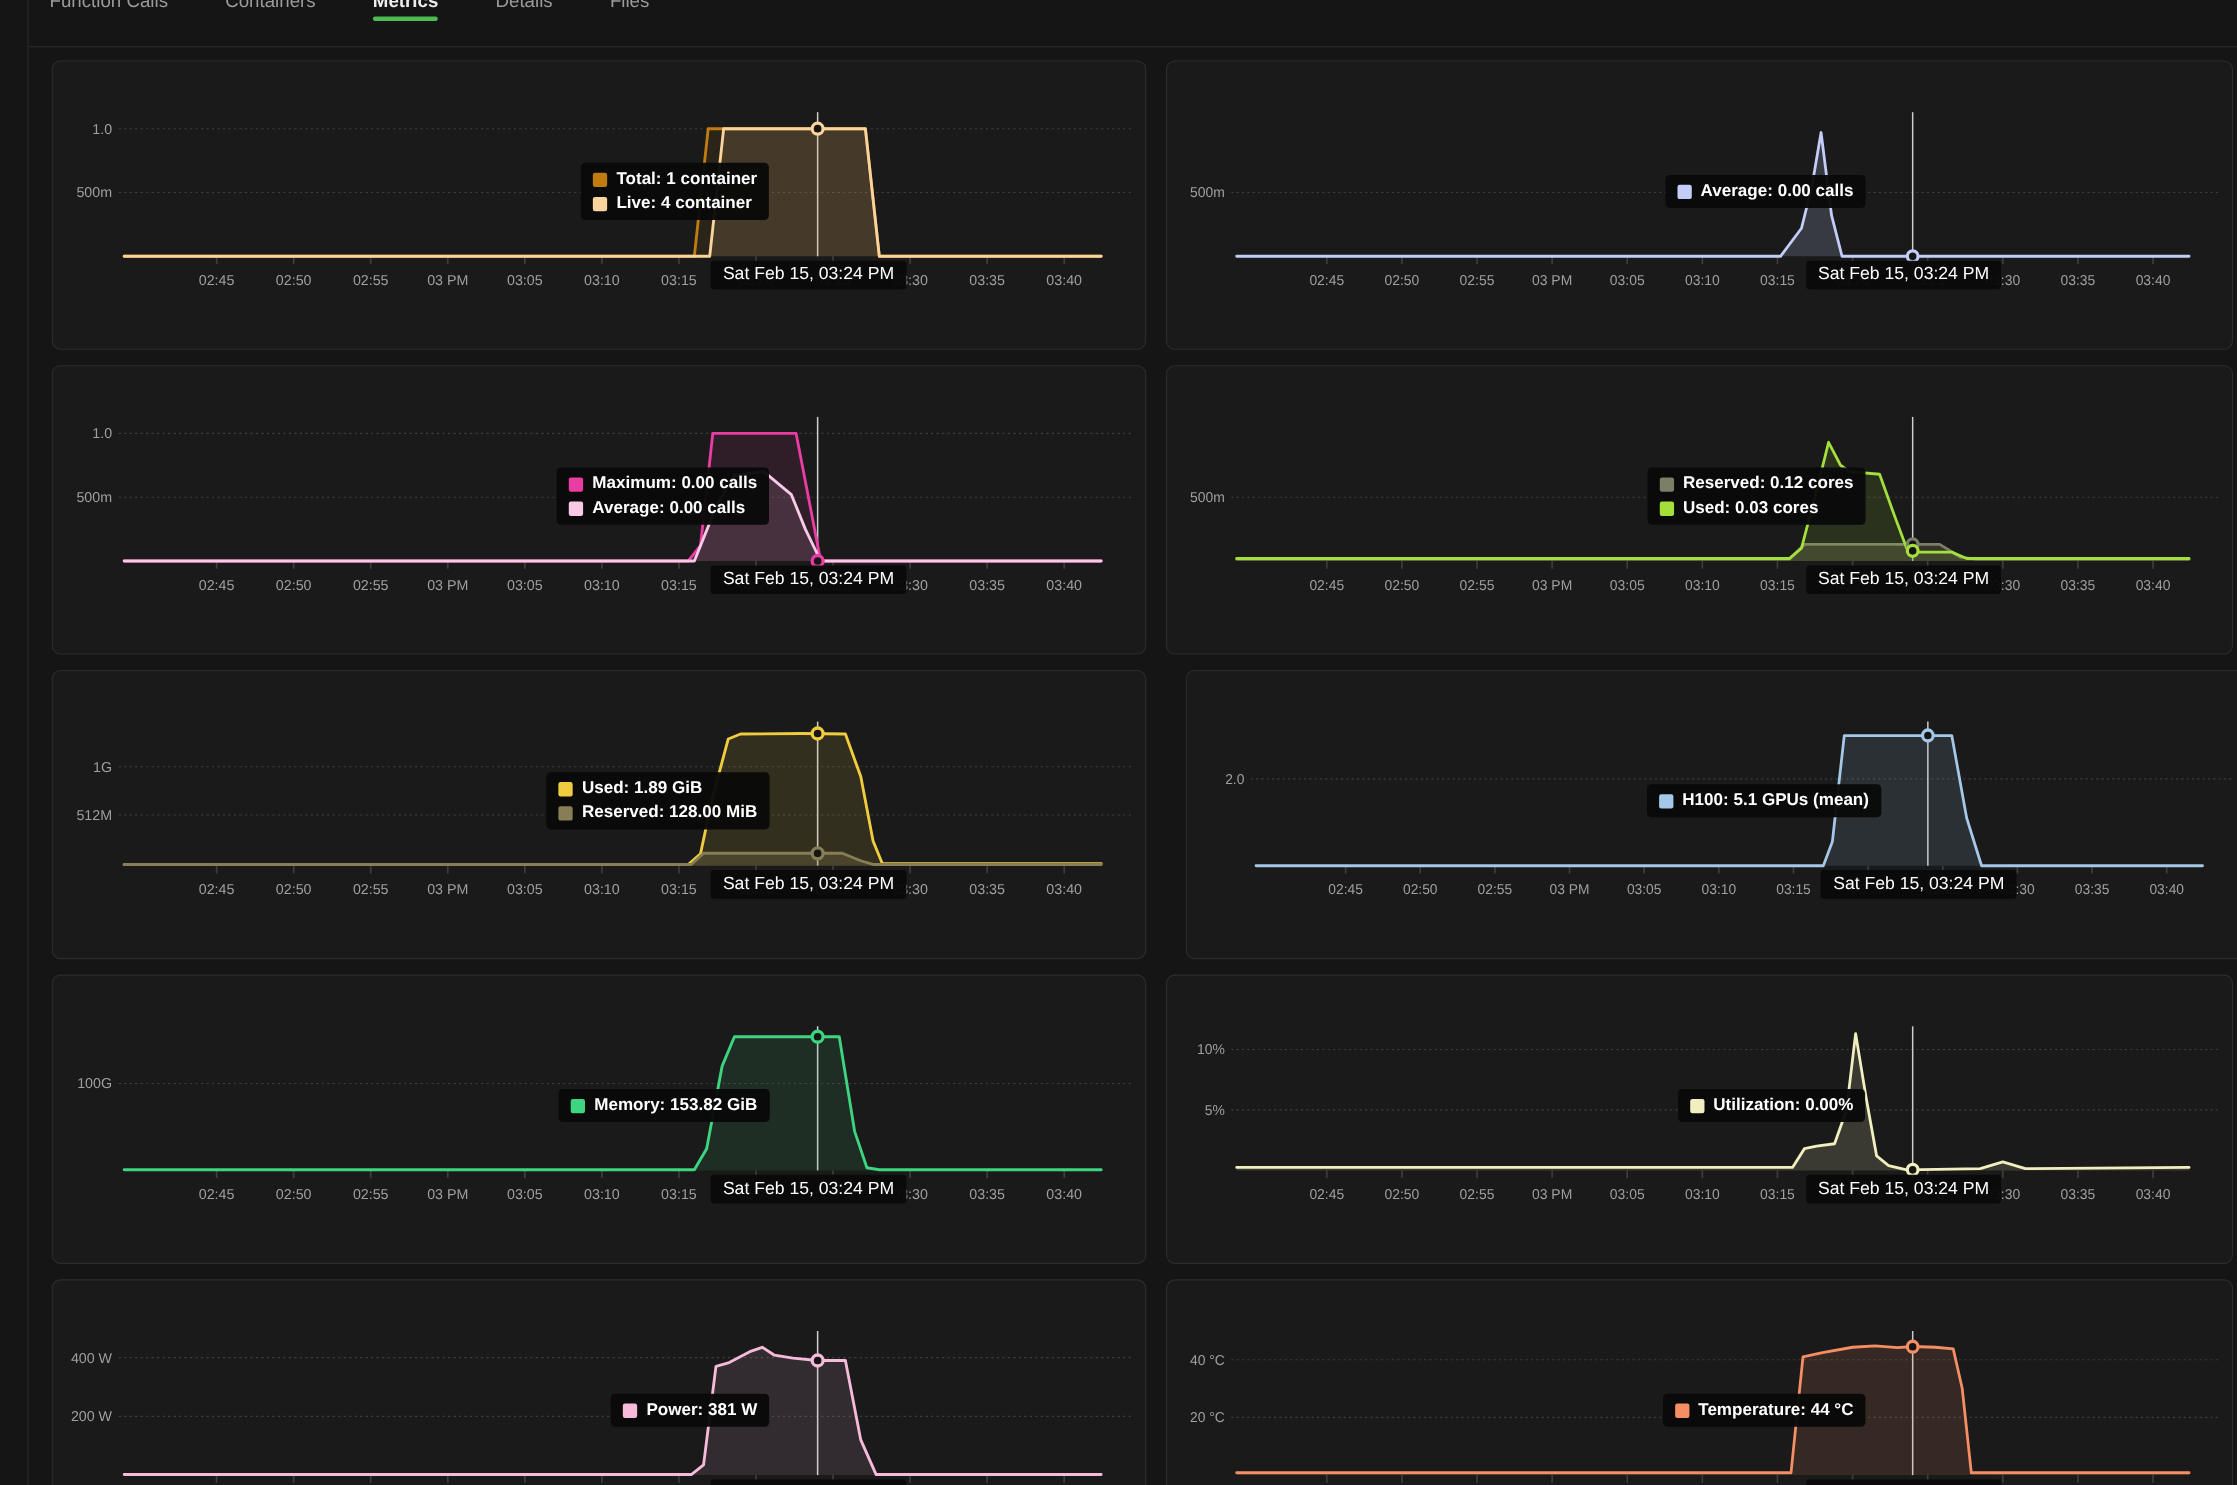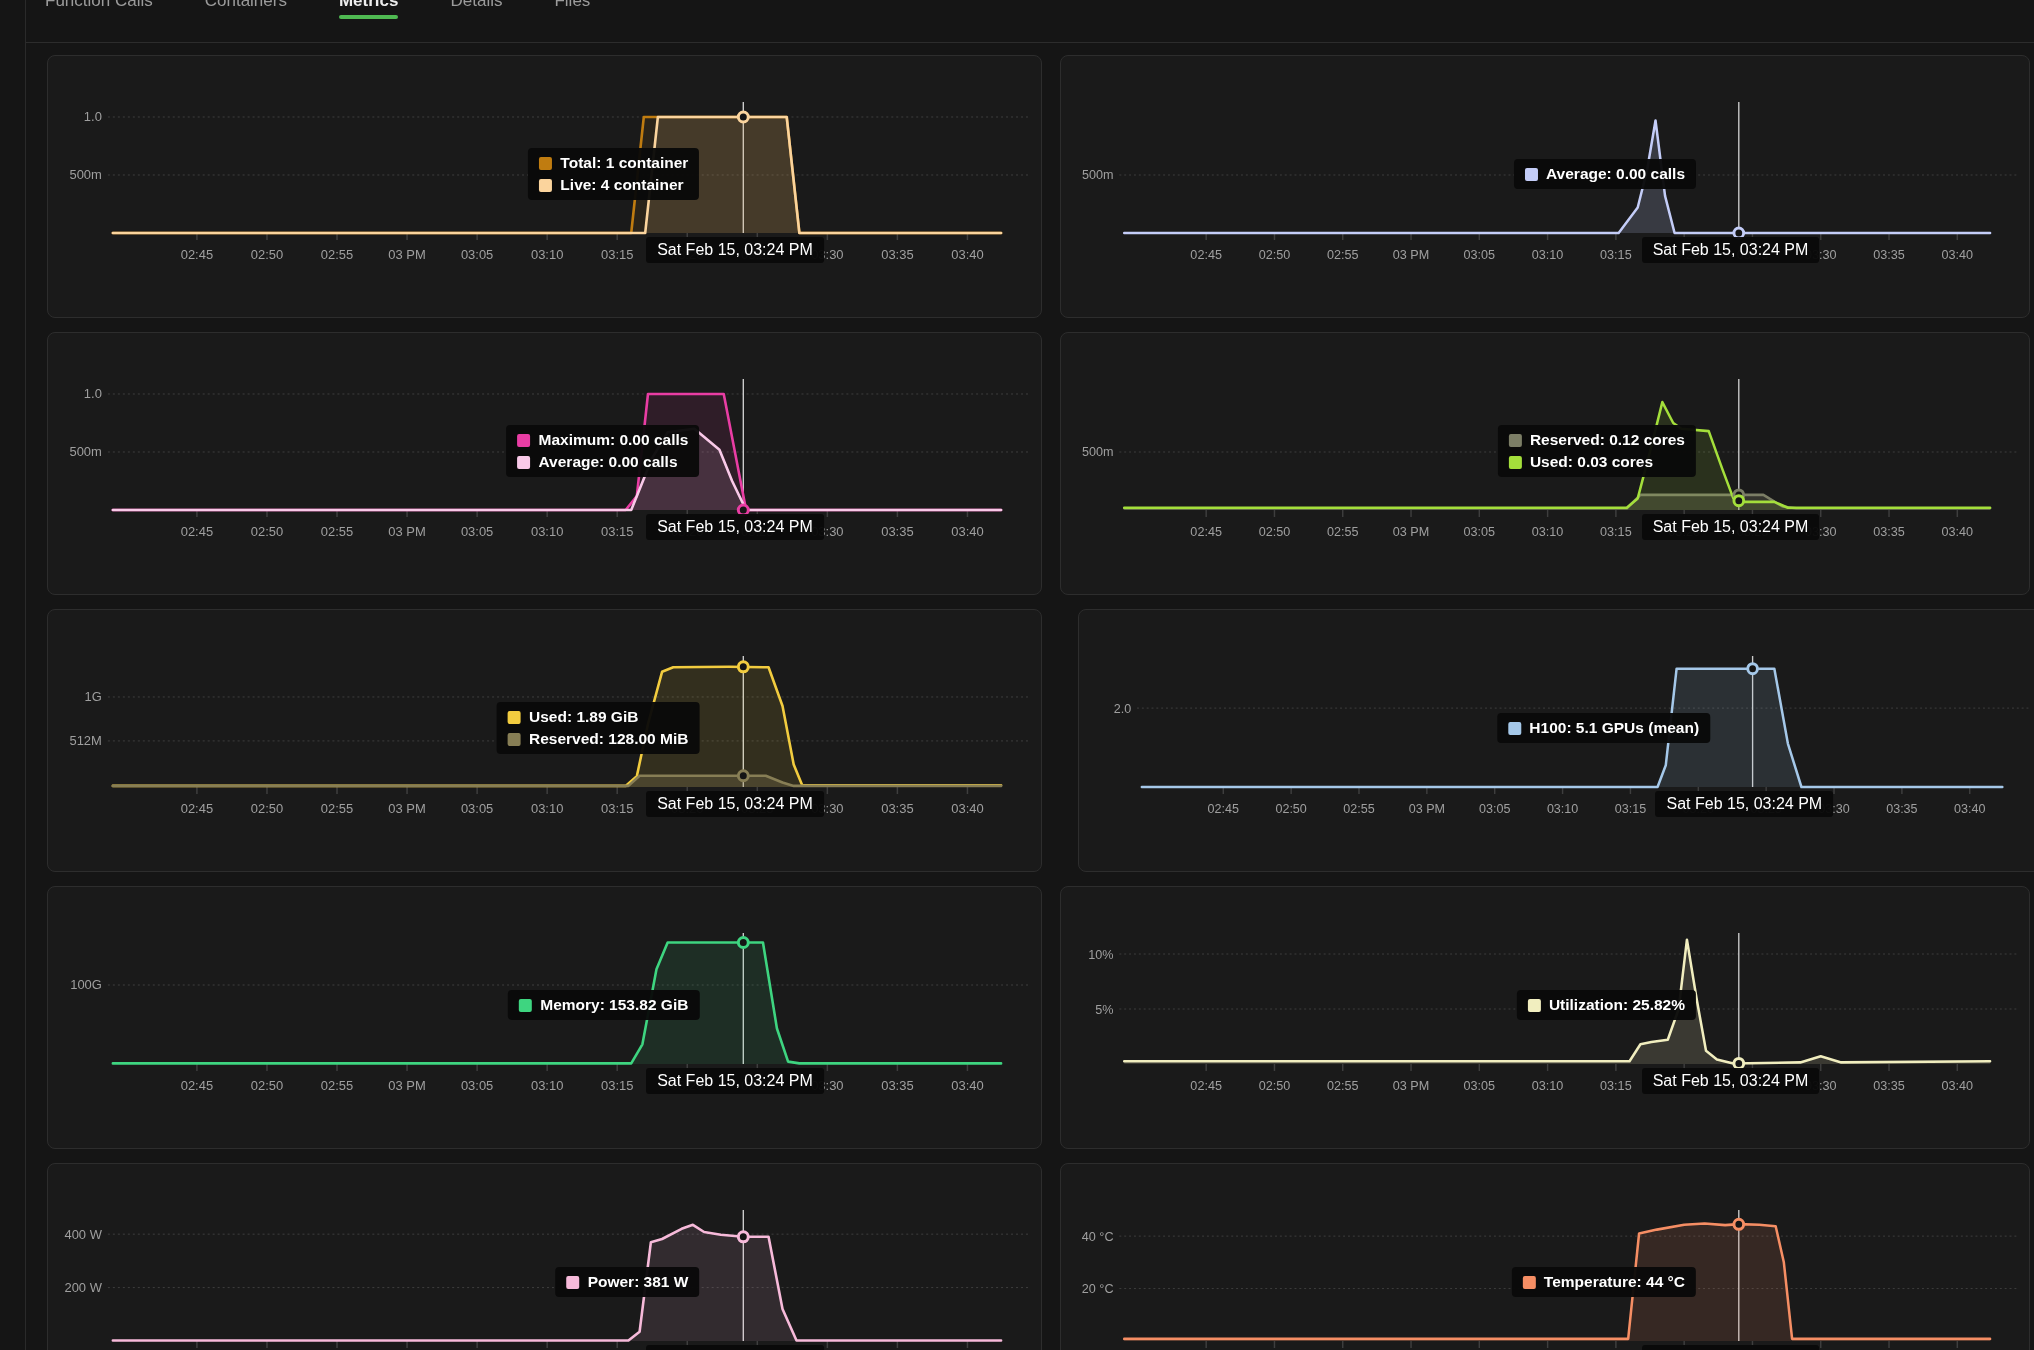--- a/index.html
+++ b/index.html
@@ -394,21 +394,21 @@
         <line x1="921.3091482649843" y1="177" x2="921.3091482649843" y2="184" class="tickmark"></line>
         <text x="921.3091482649843" y="203" text-anchor="middle" class="axis-label">03:40</text>
         <line x1="696.7034700315457" y1="46" x2="696.7034700315457" y2="177" class="crosshair"></line>
         <polygon points="65.0,174.3 584.4,174.3 595.6,157.2 606.9,155.0 623.7,152.8 634.9,122.0 643.4,52.7 653.2,111.0 663.0,163.8 674.2,172.6 691.1,176.5 759.9,175.4 780.9,169.3 802.0,175.4 955.0,174.3 955.0,177 65.0,177" fill="#f1eebf" fill-opacity="0.15"></polygon>
         <polyline points="65.0,174.3 584.4,174.3 595.6,157.2 606.9,155.0 623.7,152.8 634.9,122.0 643.4,52.7 653.2,111.0 663.0,163.8 674.2,172.6 691.1,176.5 759.9,175.4 780.9,169.3 802.0,175.4 955.0,174.3" class="series-line" stroke="#f1eebf" stroke-width="2.6"></polyline>
         <circle cx="696.7034700315457" cy="176.45012787723786" r="5" fill="#151515" stroke="#f1eebf" stroke-width="3"></circle>
       </svg>
       <div class="series-tooltip">
         <div class="tt-row">
           <span class="tt-swatch" style="background: rgb(241, 238, 191);"></span>
-          <span>Utilization: 25.82%</span>
+          <span>Utilization: 0.00%</span>
         </div>
       </div>
       <div class="date-tooltip">Sat Feb 15, 03:24 PM</div>
     </div>
     <div class="card" style="left: 47px; top: 1163px; width: 995px; height: 263px;">
       <svg class="chart-svg" viewBox="0 0 995 212" preserveAspectRatio="none">
         <line x1="60" y1="70.16770186335404" x2="985" y2="70.16770186335404" class="grid-line"></line>
         <text x="54" y="74.66770186335404" text-anchor="end" class="axis-label">400 W</text>
         <line x1="60" y1="123.58385093167702" x2="985" y2="123.58385093167702" class="grid-line"></line>
         <text x="54" y="128.08385093167703" text-anchor="end" class="axis-label">200 W</text>

